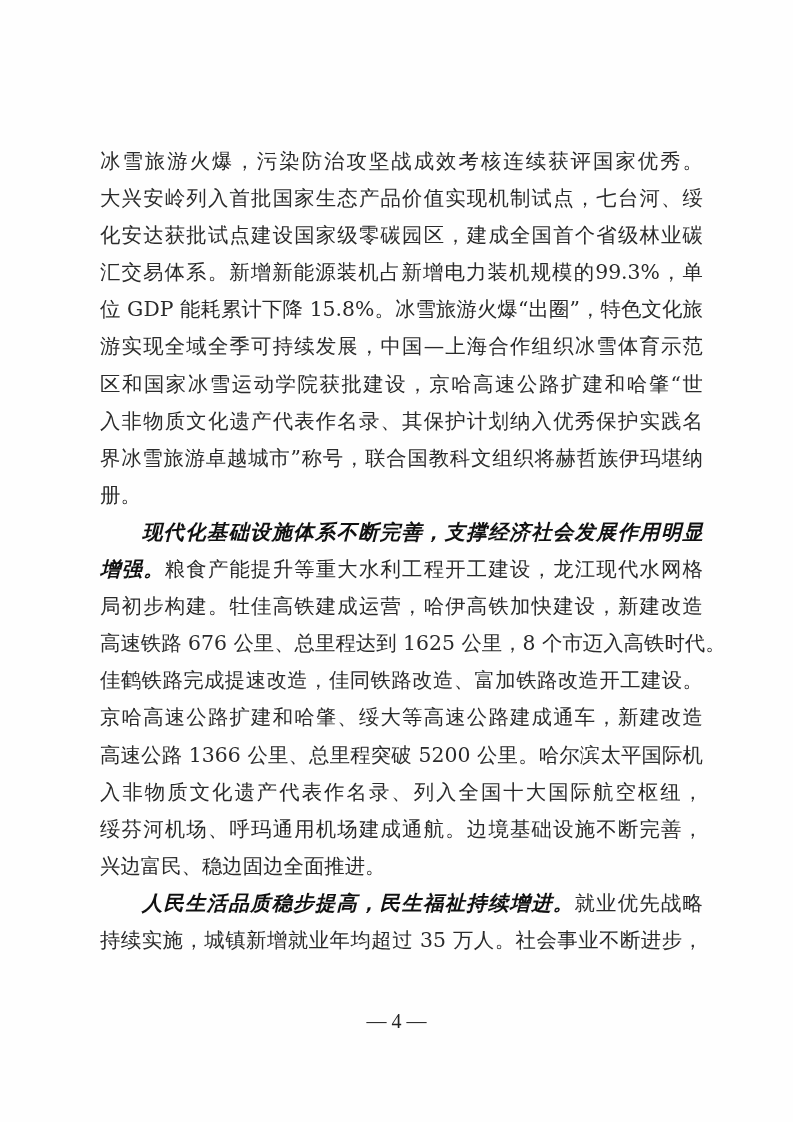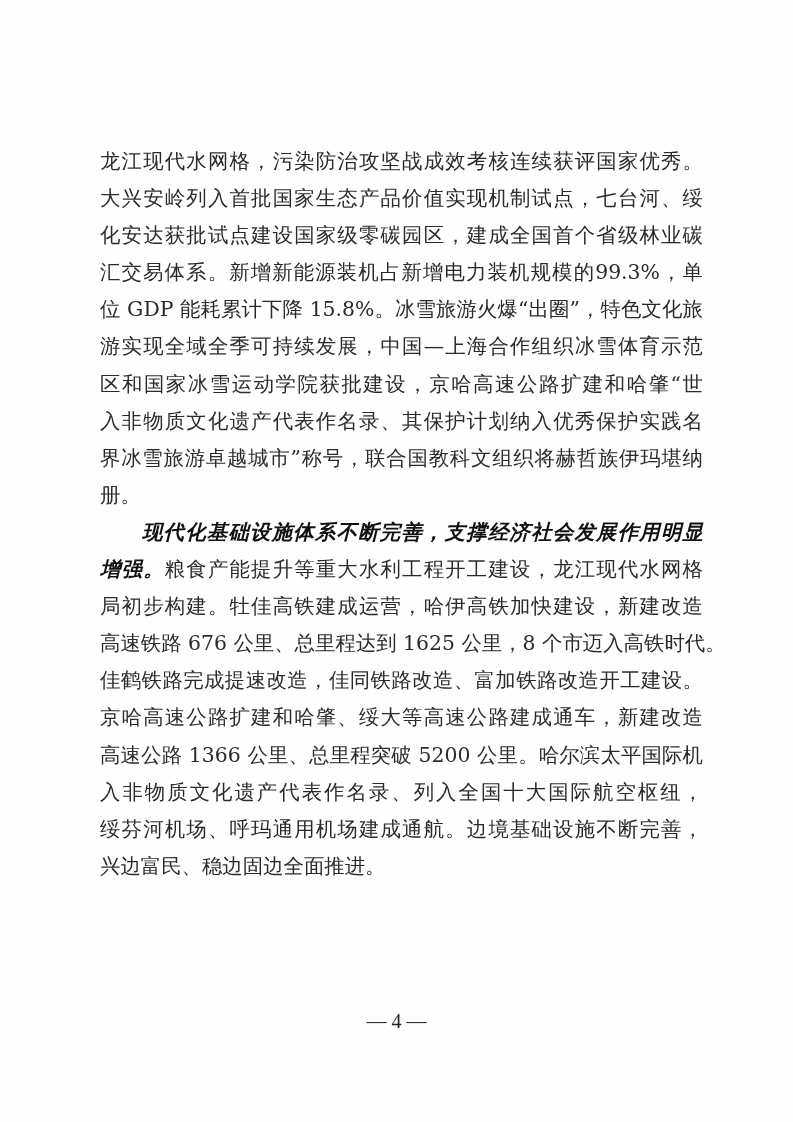--- a/index.html
+++ b/index.html
@@ -25,21 +25,21 @@
     .page-number {
       position: absolute; left: 0; width: 793px; top: 1010px; text-align: center;
       font-family: "Liberation Serif", "DejaVu Serif", serif; font-size: 20px; color: #222;
     }
   </style>
 </head>
 <body>
 
 <div class="page">
   <div class="content">
-    <div class="line">龙江现代水网格，污染防治攻坚战成效考核连续获评国家优秀。</div>
+    <div class="line">冰雪旅游火爆，污染防治攻坚战成效考核连续获评国家优秀。</div>
     <div class="line">大兴安岭列入首批国家生态产品价值实现机制试点，七台河、绥</div>
     <div class="line">化安达获批试点建设国家级零碳园区，建成全国首个省级林业碳</div>
     <div class="line">汇交易体系。新增新能源装机占新增电力装机规模的99.3%，单</div>
     <div class="line">位 GDP 能耗累计下降 15.8%。冰雪旅游火爆“出圈”，特色文化旅</div>
     <div class="line">游实现全域全季可持续发展，中国—上海合作组织冰雪体育示范</div>
     <div class="line">区和国家冰雪运动学院获批建设，京哈高速公路扩建和哈肇“世</div>
     <div class="line">入非物质文化遗产代表作名录、其保护计划纳入优秀保护实践名</div>
     <div class="line">界冰雪旅游卓越城市”称号，联合国教科文组织将赫哲族伊玛堪纳</div>
     <div class="line last">册。</div>
 
@@ -51,16 +51,20 @@
     </div>
     <div class="line">局初步构建。牡佳高铁建成运营，哈伊高铁加快建设，新建改造</div>
     <div class="line">高速铁路 676 公里、总里程达到 1625 公里，8 个市迈入高铁时代。</div>
     <div class="line">佳鹤铁路完成提速改造，佳同铁路改造、富加铁路改造开工建设。</div>
     <div class="line">京哈高速公路扩建和哈肇、绥大等高速公路建成通车，新建改造</div>
     <div class="line">高速公路 1366 公里、总里程突破 5200 公里。哈尔滨太平国际机</div>
     <div class="line">入非物质文化遗产代表作名录、列入全国十大国际航空枢纽，</div>
     <div class="line">绥芬河机场、呼玛通用机场建成通航。边境基础设施不断完善，</div>
     <div class="line last">兴边富民、稳边固边全面推进。</div>
 
+    <div class="line indent">
+      <span class="bold">人民生活品质稳步提高，民生福祉持续增进。</span><span>就业优先战略</span>
+    </div>
+    <div class="line">持续实施，城镇新增就业年均超过 35 万人。社会事业不断进步，</div>
   </div>
 
   <div class="page-number">— 4 —</div>
 </div>
 
 </body></html>

